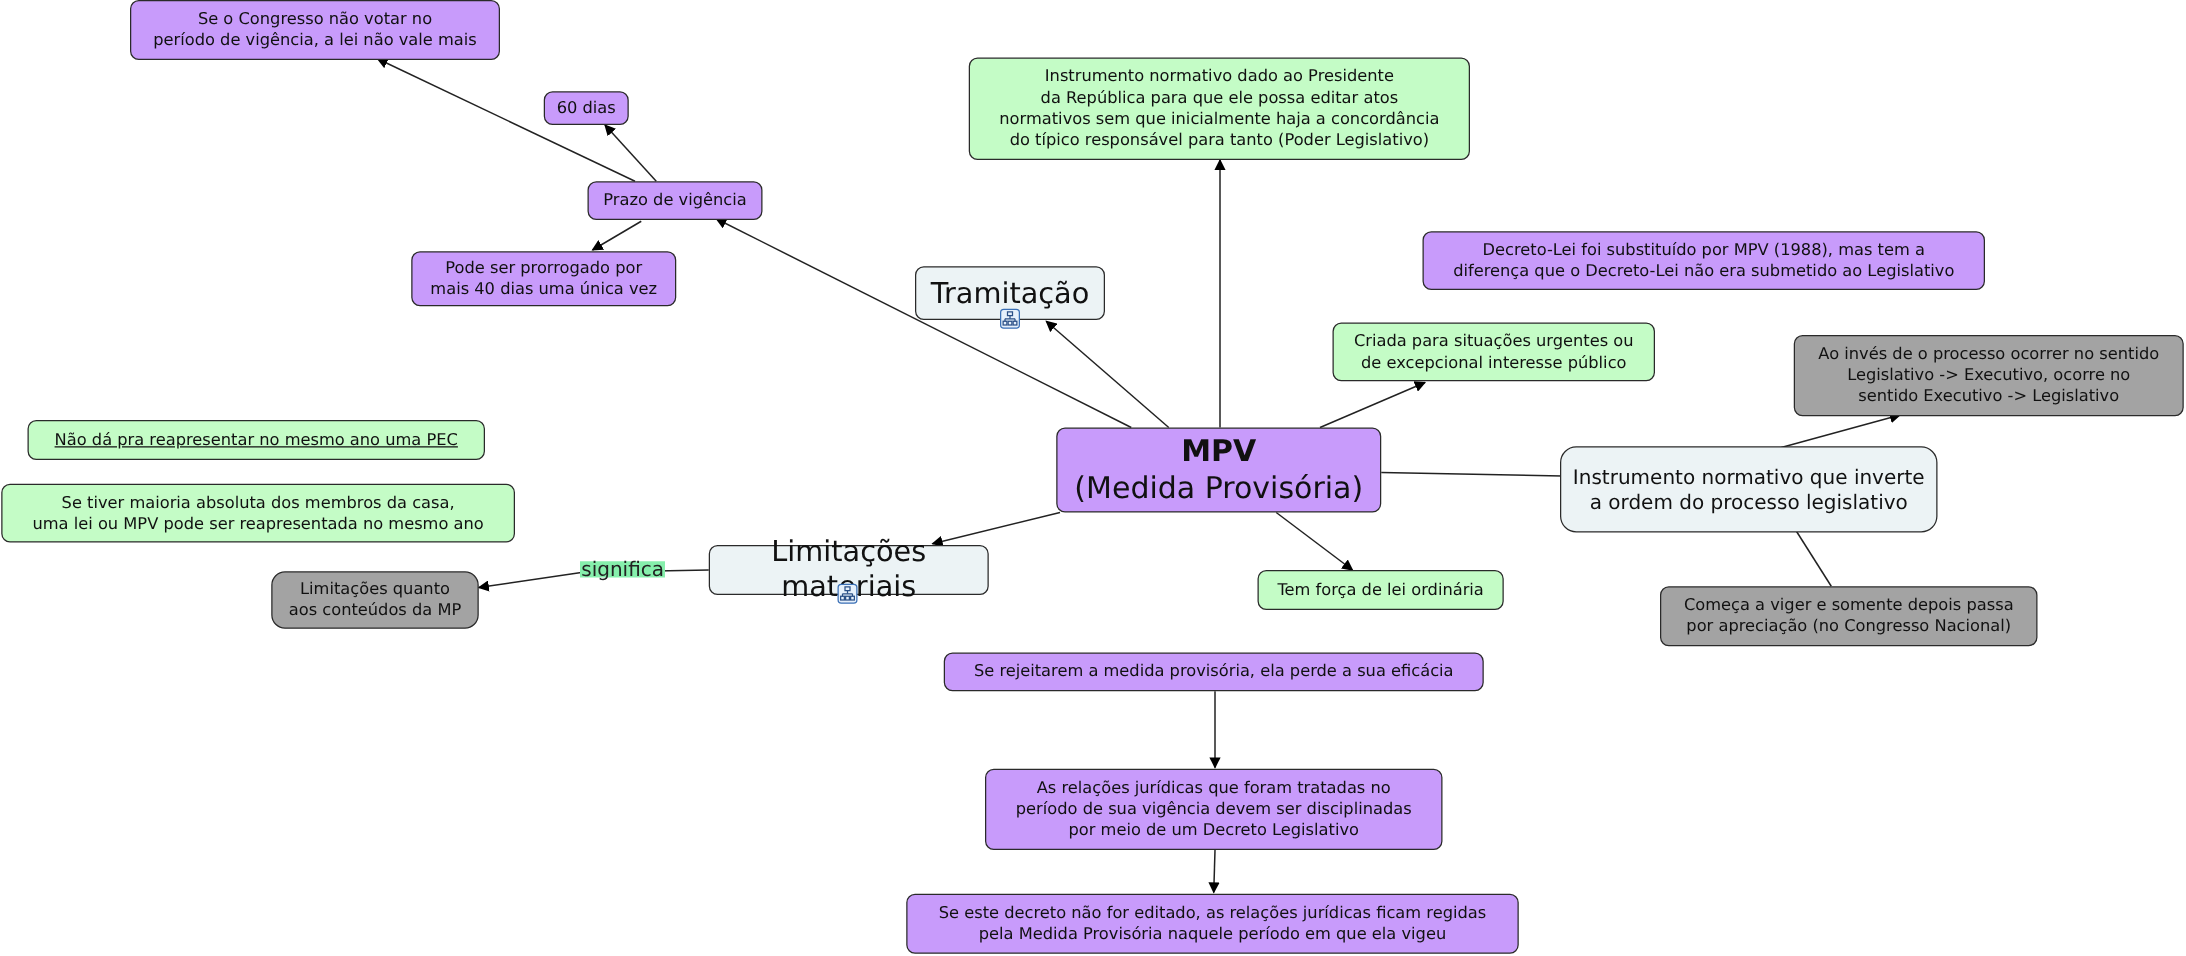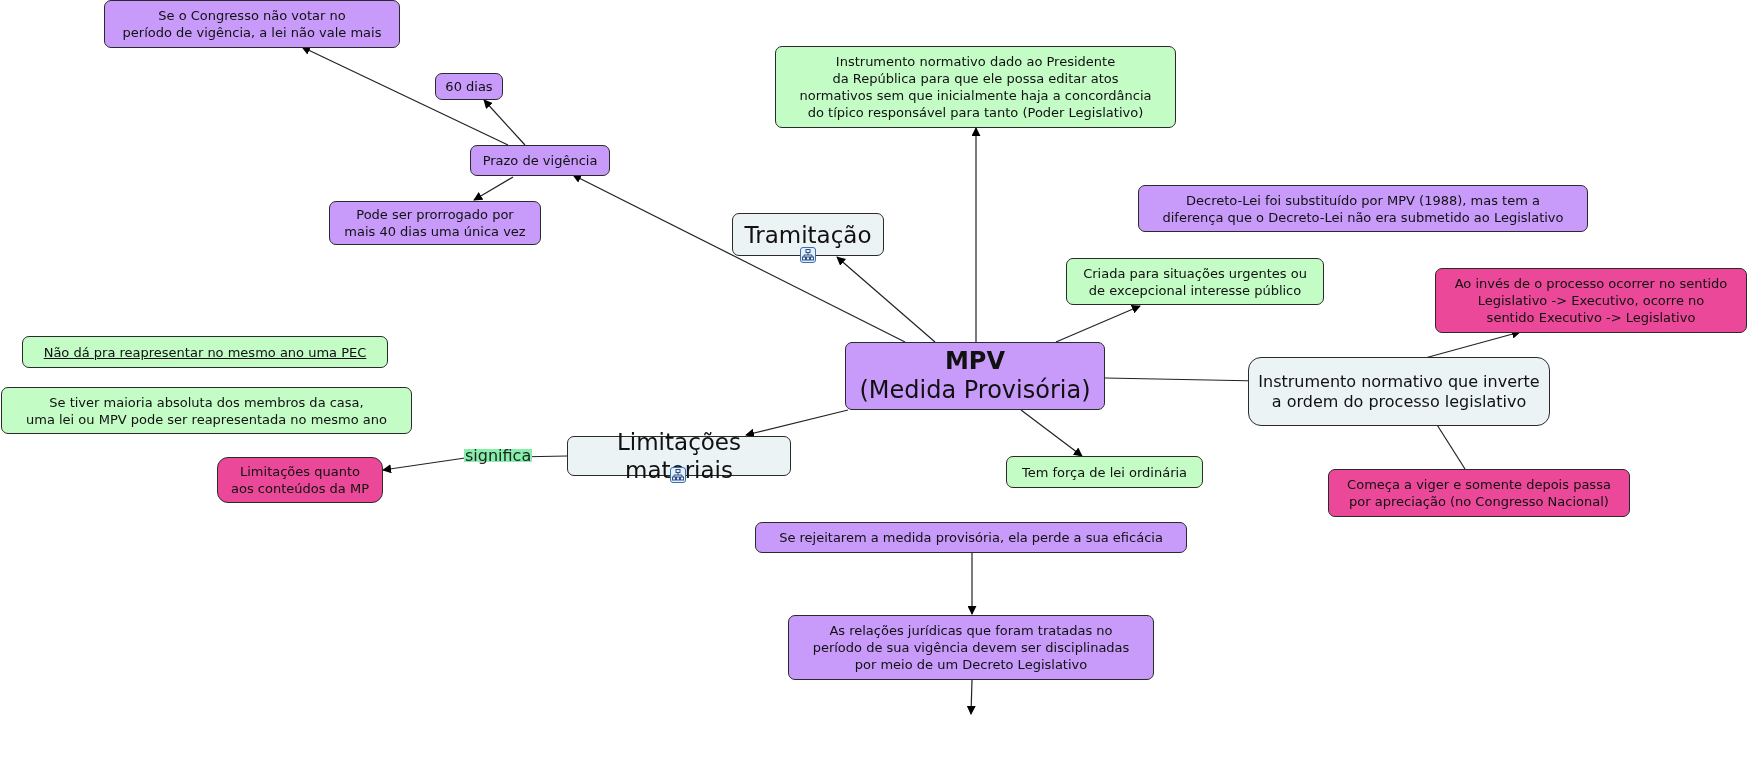--- a/index.html
+++ b/index.html
@@ -31,21 +31,21 @@
       text-align: center;
       display: flex;
       align-items: center;
       justify-content: center;
       padding: 2px 6px;
       white-space: pre-line;
       cursor: pointer;
     }
     .purple { background: #c89bfb; }
     .green  { background: #c4fcc6; }
-    .yellow { background: #ec4899; }
+    .yellow { background: #a3a3a3; }
     .gray   { background: #ecf3f5; }
     .big { font-size: 23px; line-height: 28px; }
     .medium { font-size: 16px; line-height: 20px; }
     .center-node {
       flex-direction: column;
       font-size: 24px;
       line-height: 29px;
     }
     .center-node .title { font-weight: bold; }
     .sub-icon {
@@ -186,14 +186,16 @@
   </div>
 
   <div class="node green" style="left:1006px; top:456px; width:197px; height:32px;">Tem força de lei ordinária</div>
 
   <div class="node purple" style="left:755px; top:522px; width:432px; height:31px;">Se rejeitarem a medida provisória, ela perde a sua eficácia</div>
 
   <div class="node purple" style="left:788px; top:615px; width:366px; height:65px;">As relações jurídicas que foram tratadas no
 período de sua vigência devem ser disciplinadas
 por meio de um Decreto Legislativo</div>
 
+  <div class="node purple" style="left:725px; top:715px; width:490px; height:48px;">Se este decreto não for editado, as relações jurídicas ficam regidas
+pela Medida Provisória naquele período em que ela vigeu</div>
 
 </div>
 
 </body></html>

